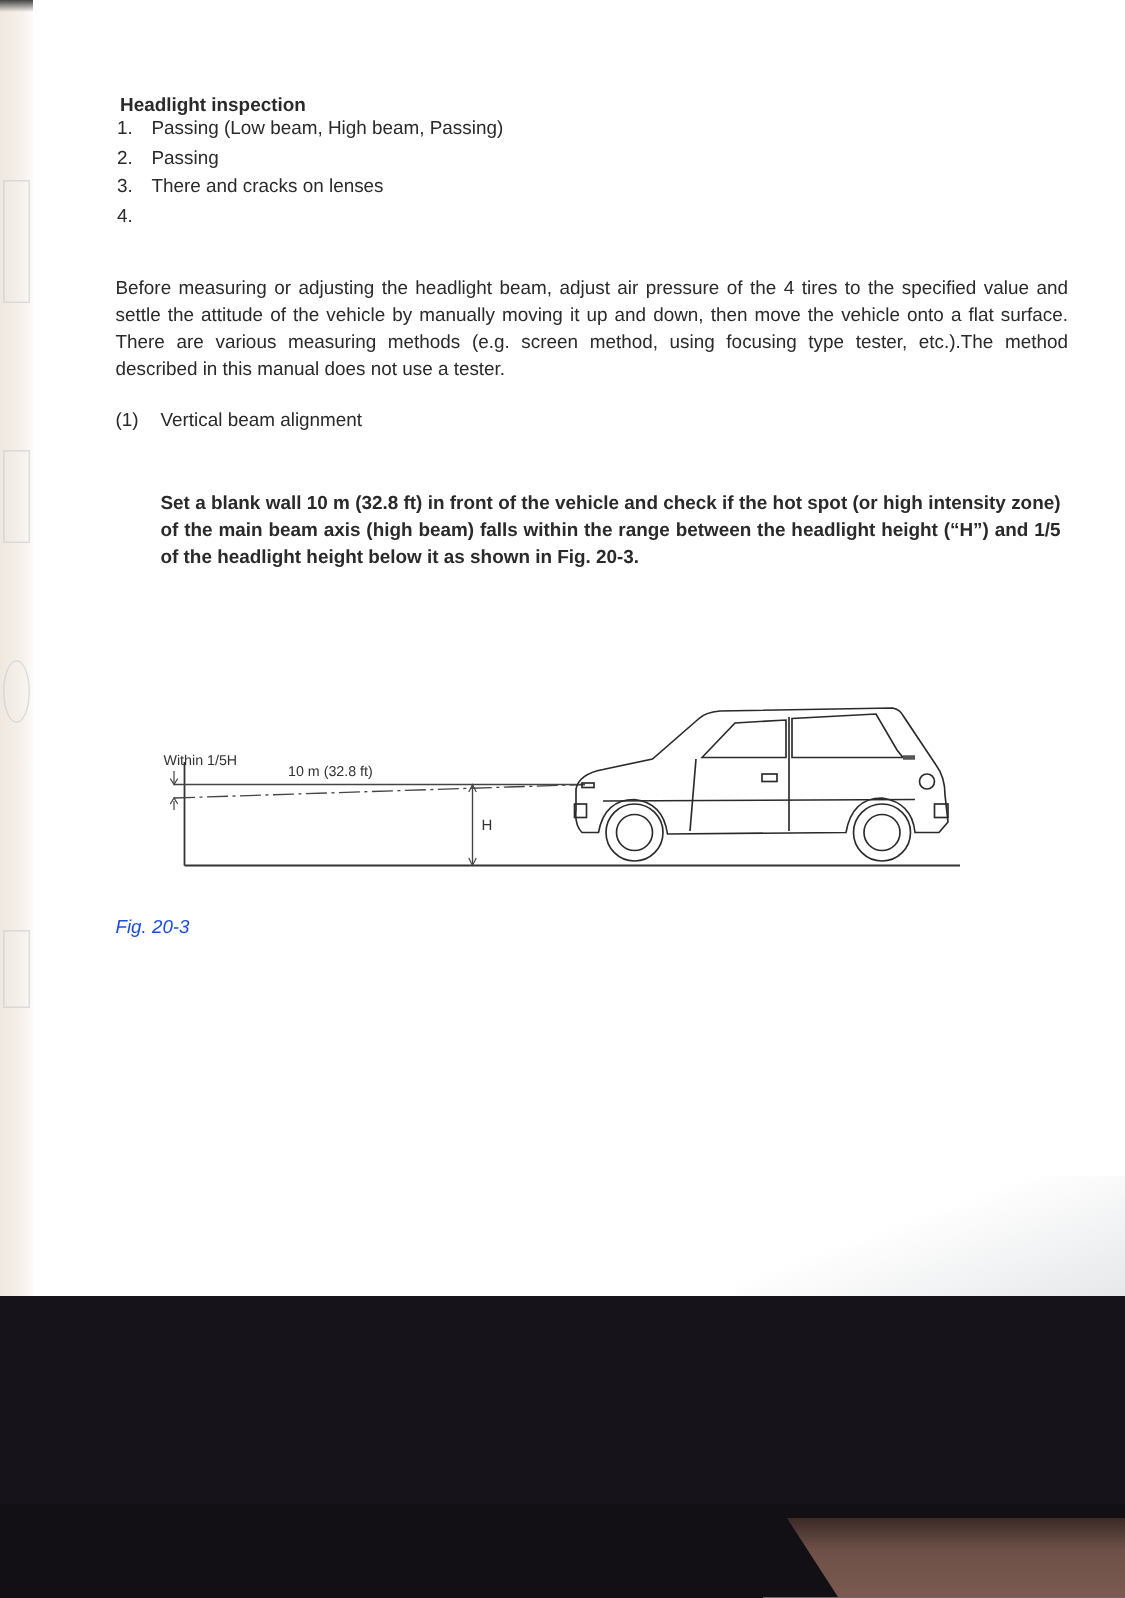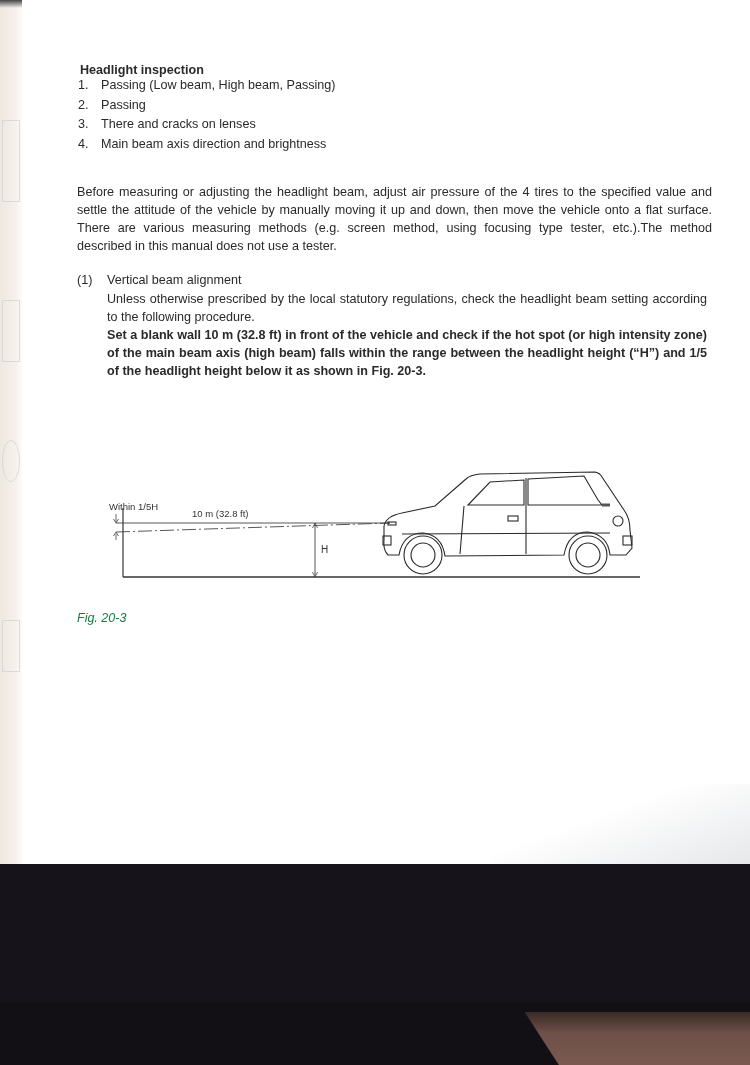--- a/index.html
+++ b/index.html
@@ -28,21 +28,21 @@
     position: absolute; left: 0; top: 0; width: 22px; height: 8px;
     background: linear-gradient(180deg, #444 0%, rgba(80,80,80,0) 100%);
   }
   .text { position: absolute; color: #2a2a2a; font-size: 12.6px; line-height: 18px; }
   .h { font-weight: bold; font-family: "Liberation Sans Narrow", "Liberation Sans", sans-serif; letter-spacing: 0; }
   .list { position: absolute; left: 78px; top: 78px; margin: 0; padding: 0; list-style: none; }
   .list li { display: flex; font-size: 12.6px; color: #2a2a2a; height: 19.5px; }
   .list .num { width: 23px; }
   .para { text-align: justify; width: 635px; }
   .figure { position: absolute; left: 90px; top: 460px; width: 560px; height: 130px; }
-  .fig-caption { position: absolute; left: 77px; top: 611px; font-style: italic; font-size: 12.5px; color: #15803d; }
+  .fig-caption { position: absolute; left: 77px; top: 611px; font-style: italic; font-size: 12.5px; color: #1d4ed8; }
   .pagenum {
     position: absolute; left: 687px; top: 943px; font-family: "Liberation Serif", serif;
     font-weight: bold; font-size: 17px; color: #222;
   }
   .bottom {
     position: absolute; left: 0; top: 1003px; width: 750px; height: 62px;
     background: #121015;
   }
   .skin {
     position: absolute; left: 505px; top: 1012px; width: 245px; height: 53px;
@@ -72,29 +72,27 @@
     <li>
         <span class="num">2.</span>
         <span>Passing</span>
       </li>
     <li>
         <span class="num">3.</span>
         <span>There and cracks on lenses</span>
       </li>
     <li>
         <span class="num">4.</span>
-        <span>Main beam axis direction and brightness</span>
       </li>
   </ul>
 
   <div class="text para" style="left:77px;top:183px;">Before measuring or adjusting the headlight beam, adjust air pressure of the 4 tires to the specified value and settle the attitude of the vehicle by manually moving it up and down, then move the vehicle onto a flat surface. There are various measuring methods (e.g. screen method, using focusing type tester, etc.).The method described in this manual does not use a tester.</div>
 
   <div class="text" style="left:77px;top:271px;">(1)</div>
   <div class="text" style="left:107px;top:271px;">Vertical beam alignment</div>
-  <div class="text para" style="left:107px;top:290px;width:600px;">Unless otherwise prescribed by the local statutory regulations, check the headlight beam setting according to the following procedure.</div>
   <div class="text para" style="left:107px;top:326px;width:600px;font-weight:bold;"><span>Set a blank wall 10 m (32.8 ft) in front of the vehicle and check if the hot spot (or high intensity zone) of the main beam axis (high beam) falls within the range between the headlight height (“H”) and 1/5 of the headlight height below it as shown in Fig. </span><b>20-3.</b></div>
 
   <svg class="figure" viewBox="0 0 560 130">
 
     <line x1="33" y1="48" x2="33" y2="117" stroke="#333" stroke-width="1.2"></line>
     <line x1="33" y1="117" x2="550" y2="117" stroke="#333" stroke-width="1.3"></line>
 
     <line x1="26" y1="63" x2="300" y2="63" stroke="#444" stroke-width="0.9"></line>
 
     <line x1="26" y1="72" x2="300" y2="63" stroke="#444" stroke-width="0.9" stroke-dasharray="14,3,2,3"></line>

